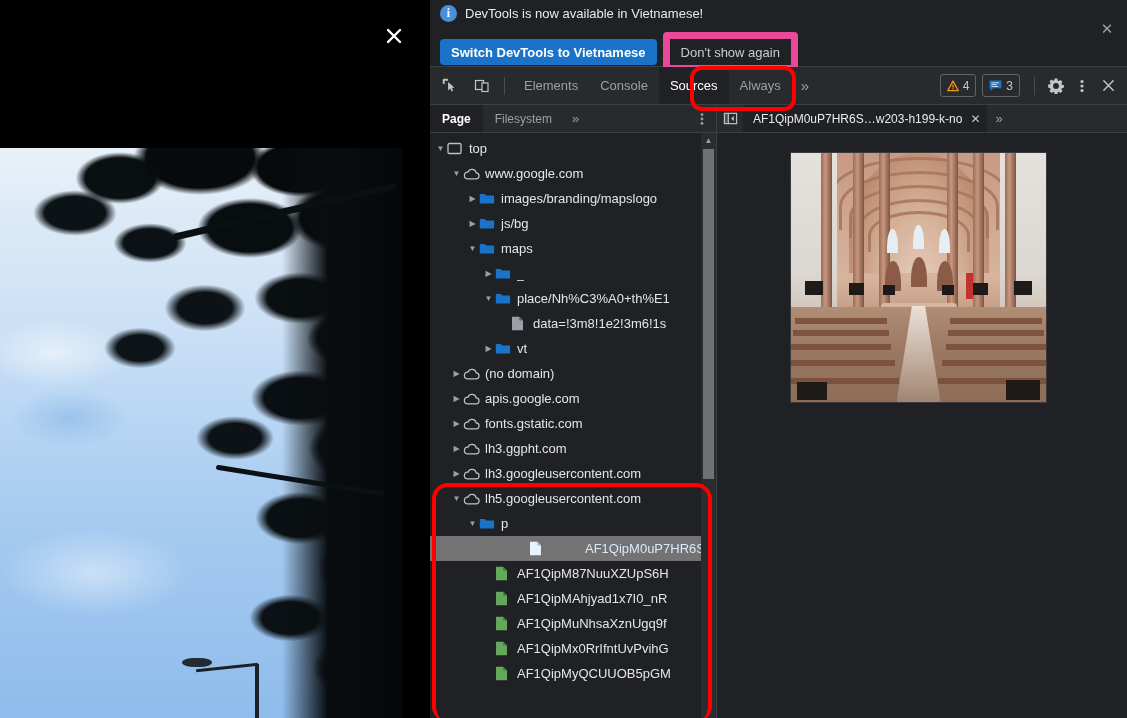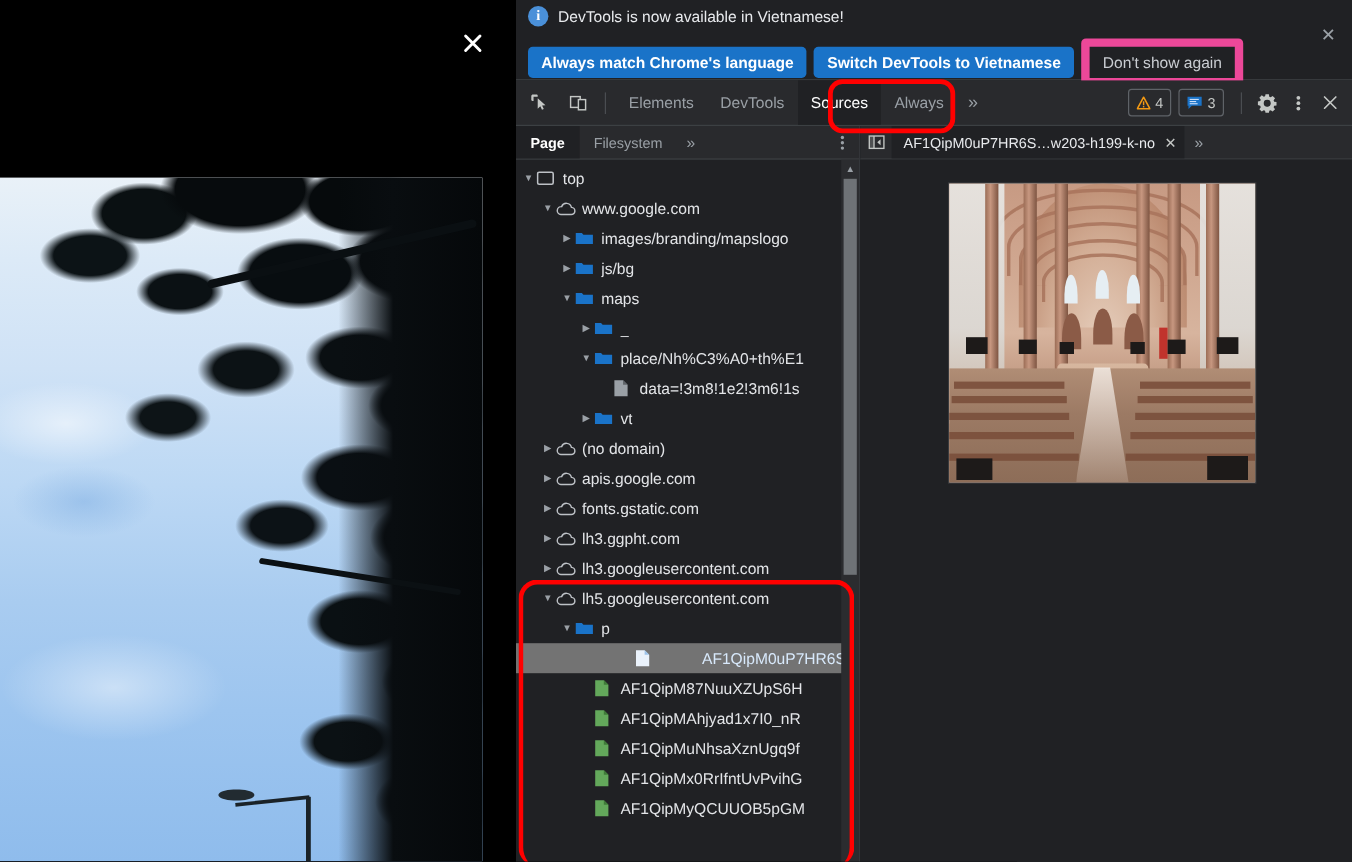--- a/index.html
+++ b/index.html
@@ -415,21 +415,20 @@
   </div>
 
   <div id="devtools">
 
     <div id="banner">
       <div id="banner-msg">
         <span class="info-icon">i</span>
         <span>DevTools is now available in Vietnamese!</span>
       </div>
       <div id="banner-buttons">
-        <div class="banner-btn primary">Always match Chrome's language</div>
         <div class="banner-btn primary">Switch DevTools to Vietnamese</div>
         <div class="banner-btn ghost">Don't show again</div>
       </div>
       <div id="banner-close">✕</div>
     </div>
 
     <div id="toolbar">
       <div class="tb-icon-btn">
         <svg width="15" height="15" viewBox="0 0 16 16">
           <path d="M1.5 1.5h5v1.3H2.8v3.7H1.5z" fill="#c4c7c5"></path>
@@ -440,21 +439,21 @@
         </svg>
       </div>
       <div class="tb-icon-btn">
         <svg width="16" height="16" viewBox="0 0 16 16">
           <rect x="1.5" y="2.5" width="8" height="9" fill="none" stroke="#c4c7c5" stroke-width="1.2"></rect>
           <rect x="8" y="5" width="6" height="8.5" fill="#202124" stroke="#c4c7c5" stroke-width="1.2"></rect>
         </svg>
       </div>
       <div class="tb-sep"></div>
       <div class="tb-tab">Elements</div>
-      <div class="tb-tab">DevTools</div>
+      <div class="tb-tab">Console</div>
       <div class="tb-tab active">Sources</div>
       <div class="tb-tab">Always</div>
       <div class="tb-more">»</div>
 
       <div id="tb-right">
         <div class="counter">
           <svg width="12" height="12" viewBox="0 0 12 12">
             <path d="M6 1 L11.2 10.6 H0.8 Z" fill="none" stroke="#f29913" stroke-width="1.3" stroke-linejoin="round"></path>
             <rect x="5.4" y="4.4" width="1.2" height="3.3" fill="#f29913"></rect>
             <rect x="5.4" y="8.3" width="1.2" height="1.2" fill="#f29913"></rect>

